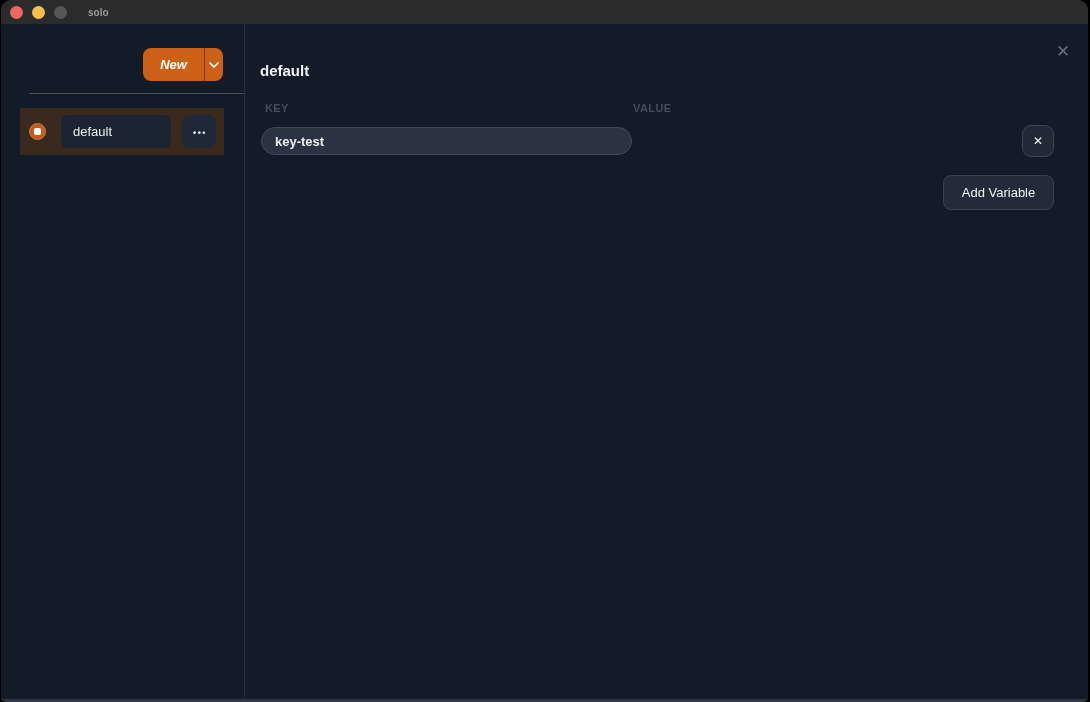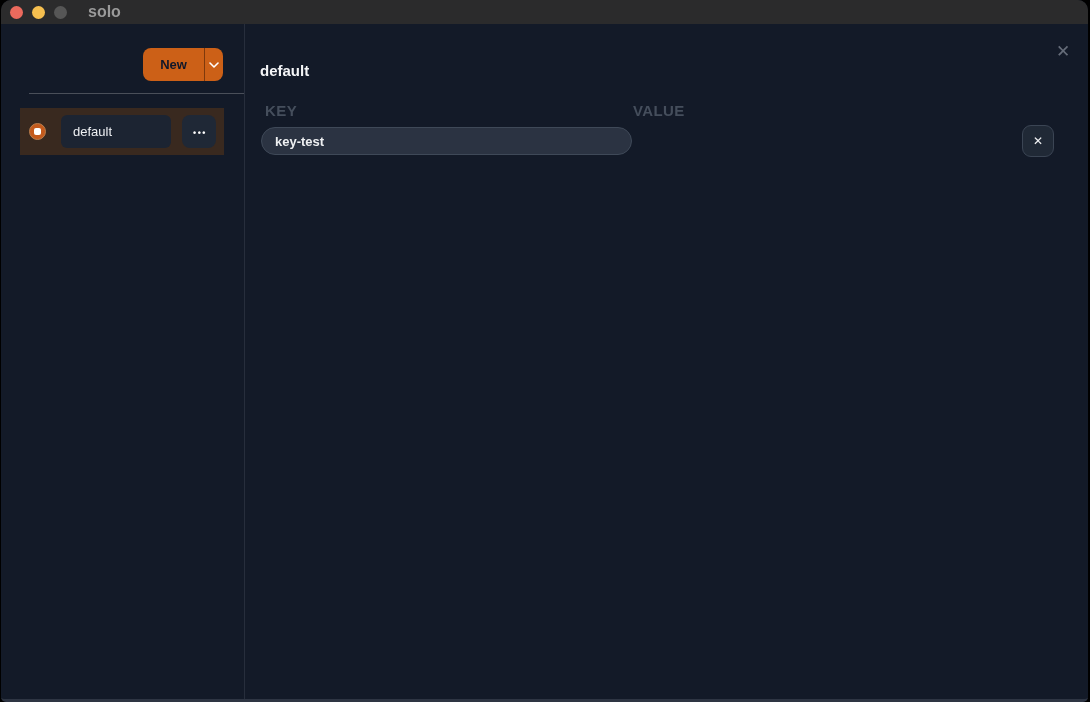--- a/index.html
+++ b/index.html
@@ -23,36 +23,37 @@
     height: 24px;
     background: #2b2b2c;
     display: flex;
     align-items: center;
     padding-left: 9px;
   }
   .light { width: 13px; height: 13px; border-radius: 50%; margin-right: 9px; }
   .light.red    { background: #ec6a5d; }
   .light.yellow { background: #f5bf4f; }
   .light.gray   { background: #565656; }
-  .win-title { margin-left: 12px; font-size: 16px; font-weight: 700; color: #9a9a9a; }
+  .win-title { margin-left: 12px; font-size: 10px; font-weight: 700; color: #9a9a9a; }
 
   
   .content { position: absolute; top: 24px; left: 0; right: 0; bottom: 0; display: flex; }
   .sidebar { width: 244px; border-right: 1px solid #272e3c; position: relative; flex: none; }
   .main    { flex: 1; position: relative; }
 
   
   .new-group {
     position: absolute; top: 24px; left: 142px; height: 33px;
     display: flex; border-radius: 8px; overflow: hidden;
   }
   .new-btn {
     width: 61px; height: 100%; background: #cc6017; border: none;
-    color: #0f172a; font-weight: 700; font-size: 13px; cursor: pointer;
+    color: #ffffff; font-weight: 700; font-size: 13px; cursor: pointer;
     font-family: inherit;
+    font-style: italic;
   }
   .new-caret {
     width: 19px; height: 100%; background: #cc6017; border: none;
     border-left: 1px solid rgba(30,10,0,0.45);
     display: flex; align-items: center; justify-content: center; cursor: pointer;
   }
   .sidebar-divider {
     position: absolute; top: 69px; left: 28px; right: 0;
     height: 1px; background: #4a4f59;
   }
@@ -84,21 +85,21 @@
     position: absolute; left: 15px; top: 38px;
     font-size: 15px; font-weight: 700; color: #f4f5f7;
   }
   .close-btn {
     position: absolute; top: 14px; right: 11px; width: 28px; height: 28px;
     background: none; border: none; color: #656c79; font-size: 17px;
     cursor: pointer; font-family: inherit; line-height: 28px; text-align: center;
   }
   .col-label {
     position: absolute; top: 78px;
-    font-size: 15px; font-weight: 700; letter-spacing: 0.4px; color: #454e5c;
+    font-size: 11px; font-weight: 700; letter-spacing: 0.4px; color: #454e5c;
   }
   .col-label.key   { left: 20px; }
   .col-label.value { left: 388px; }
   .text-input {
     position: absolute; top: 103px; height: 28px;
     background: #2b3342; border: 1px solid #3f4958; border-radius: 14px;
     color: #eef0f2; font-size: 13px; font-weight: 600;
     line-height: 26px; padding: 4px 13px;
     font-family: inherit; outline: none;
   }
@@ -164,16 +165,17 @@
       <span class="col-label key">KEY</span>
       <span class="col-label value">VALUE</span>
 
       <input class="text-input key-input" type="text" value="key-test" style="">
 
 
       <button class="remove-btn">
         <span>✕</span>
       </button>
 
+      <button class="add-btn">Add Variable</button>
     </main>
 
   </div>
 </div>
 
 </body></html>

